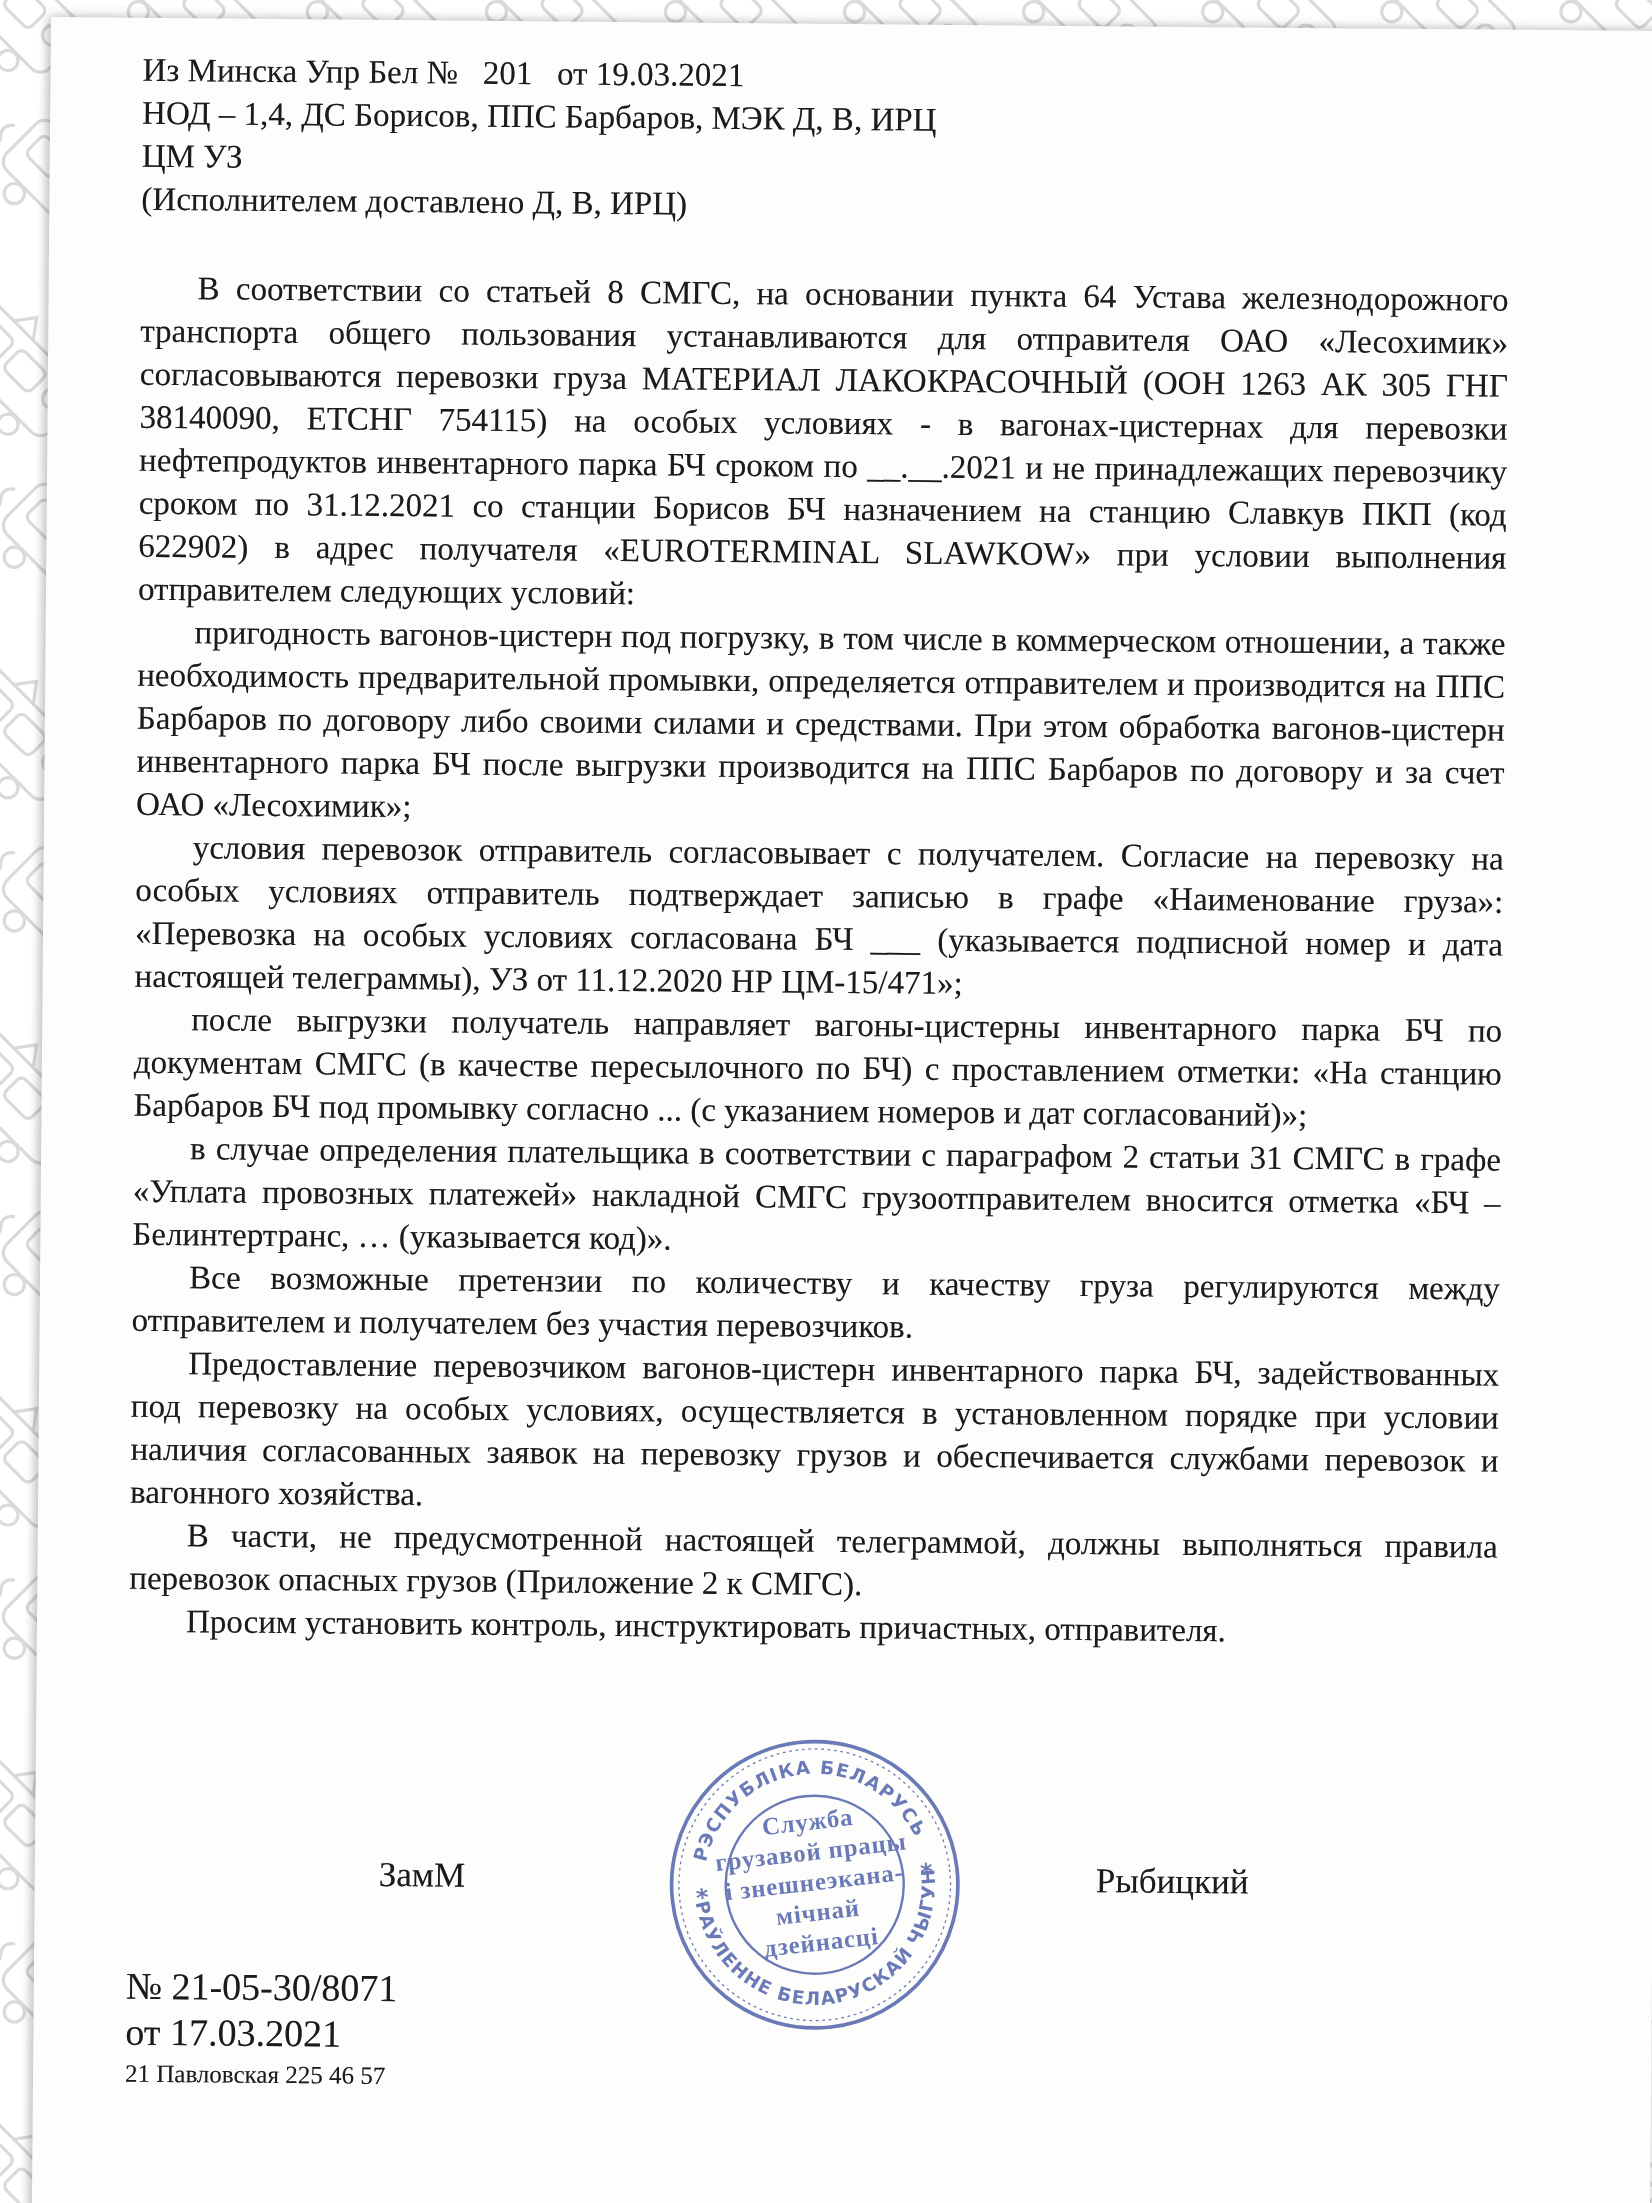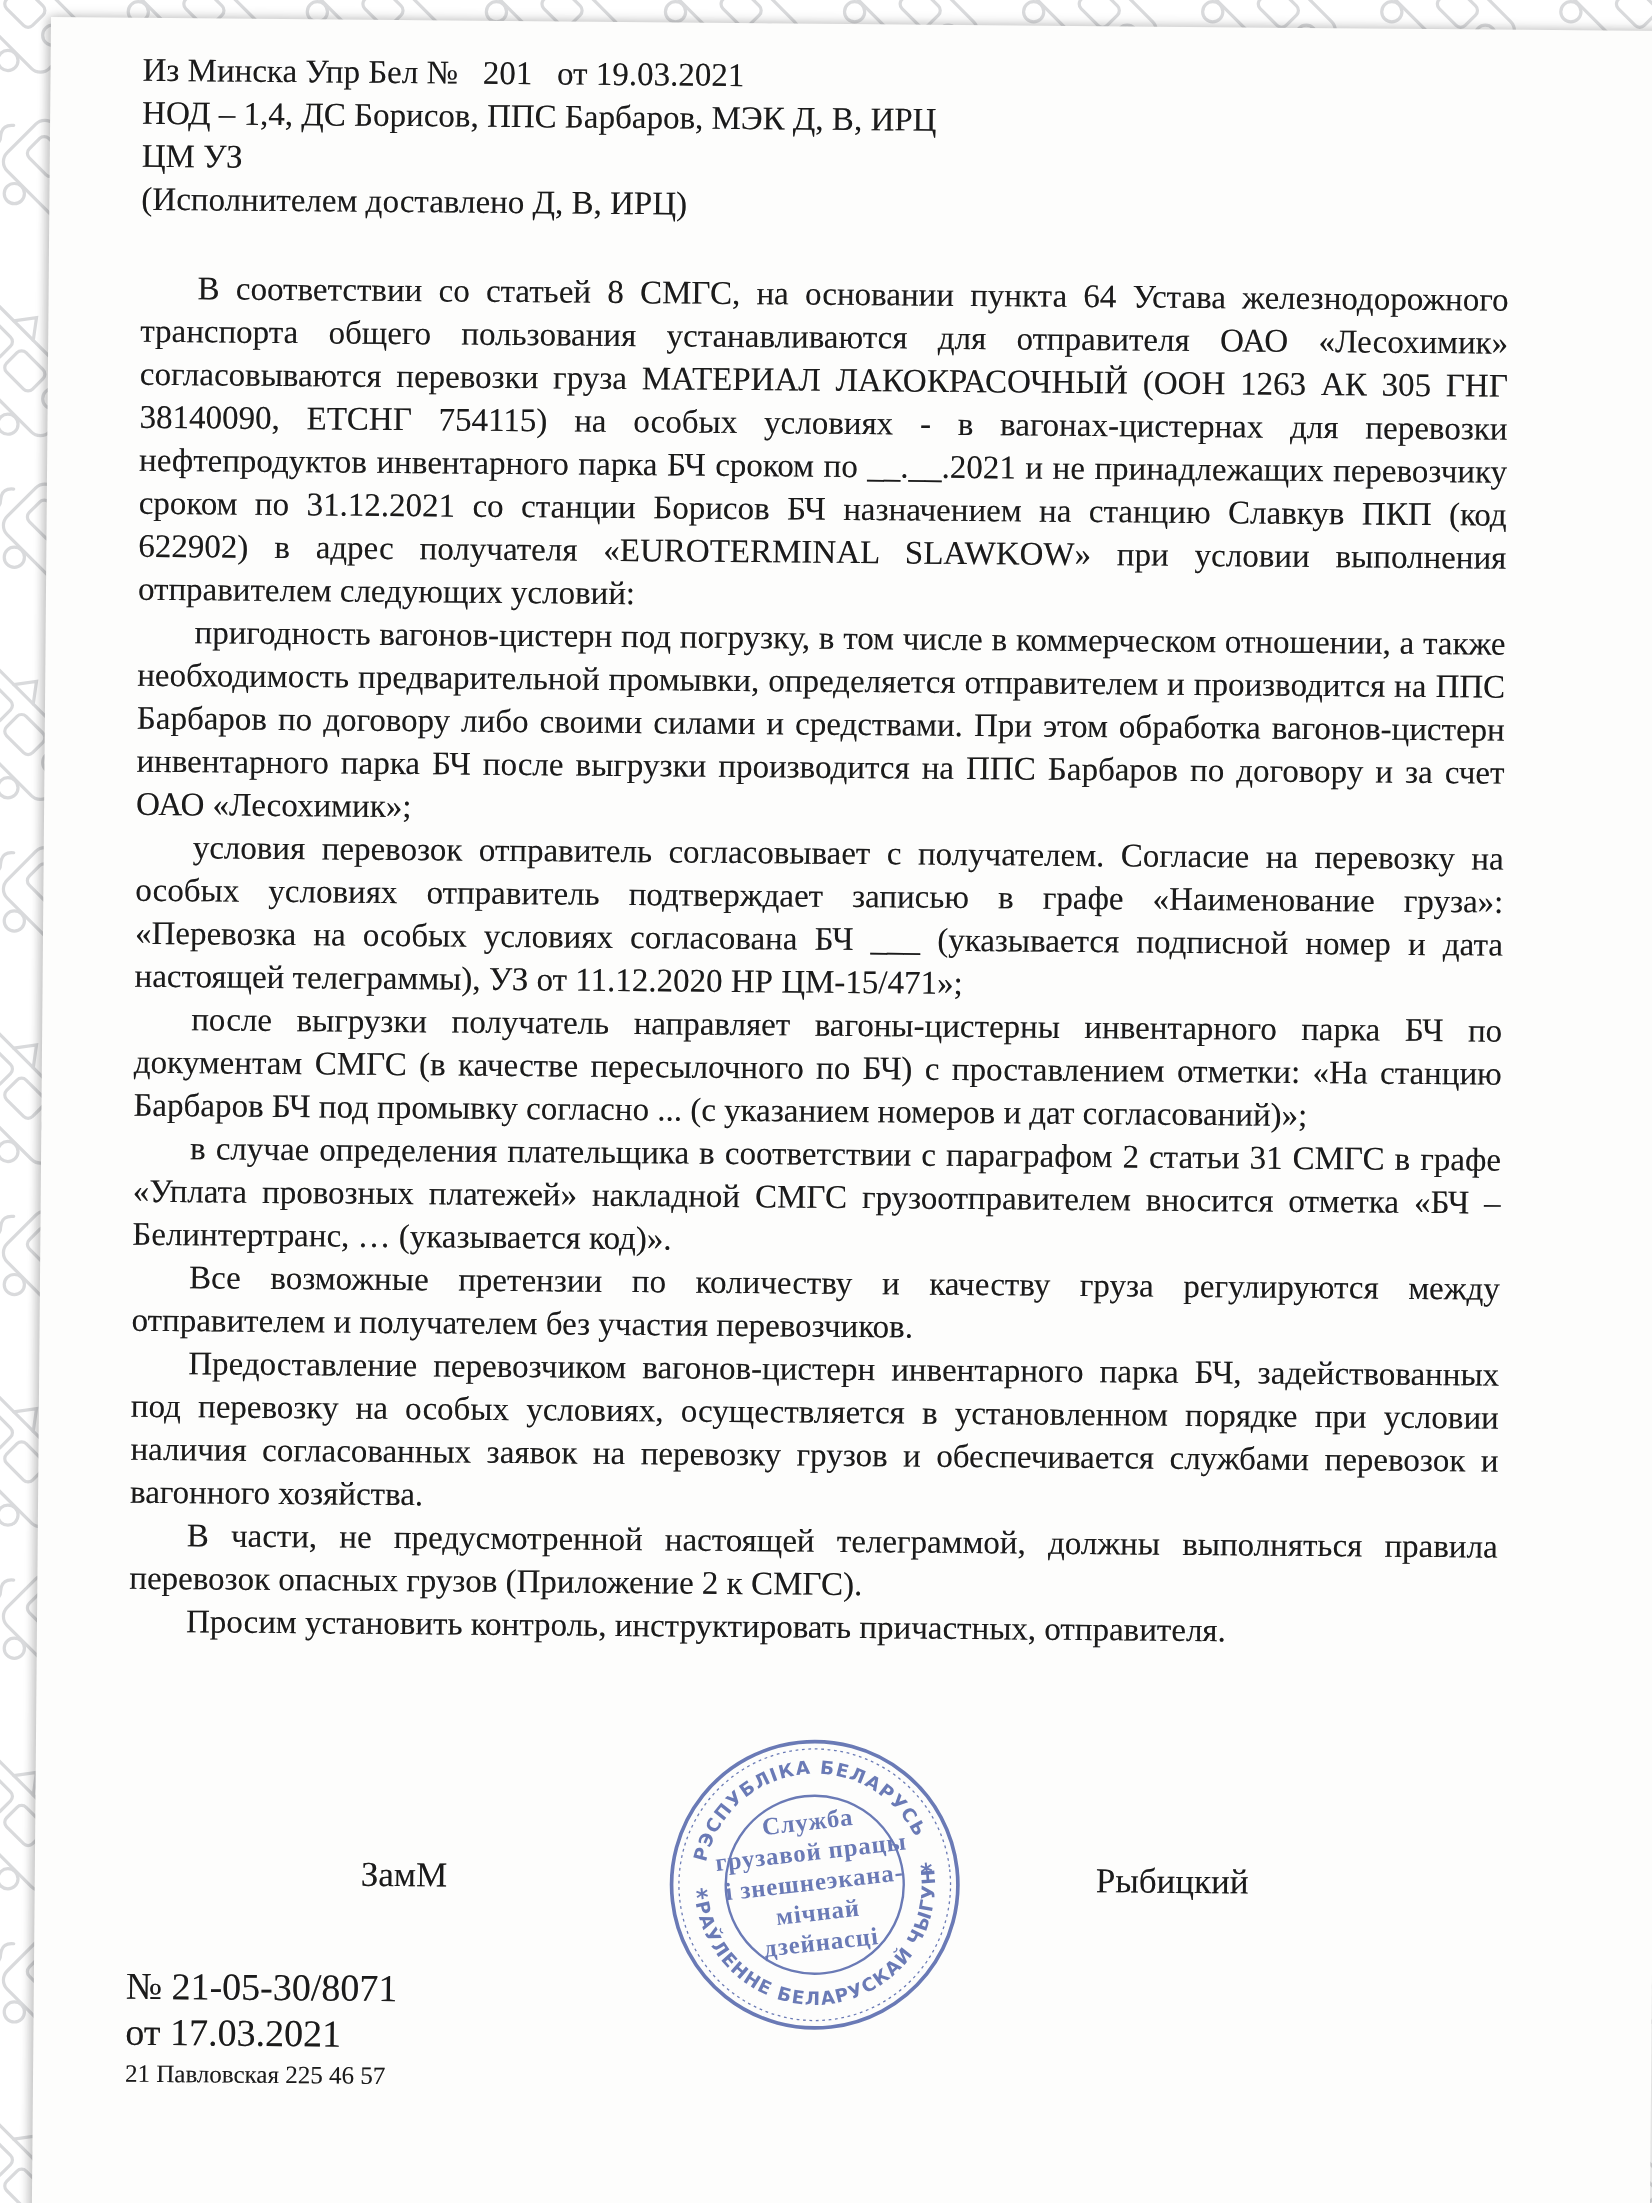--- a/index.html
+++ b/index.html
@@ -39,21 +39,21 @@
     text-shadow: 0 0 0.6px rgba(0,0,0,0.4);
   }
   .body-text p.first { margin-top: 46px; }
   .hdr-line { text-shadow: 0 0 0.6px rgba(0,0,0,0.4); }
   .sig {
     position: absolute;
     font-size: 35px;
     line-height: 42px;
     text-shadow: 0 0 0.6px rgba(0,0,0,0.4);
   }
-  .sig-left  { left: 326px;  top: 1834px; }
+  .sig-left  { left: 344px;  top: 1834px; }
   .sig-right { left: 1061px; top: 1834px; }
   .footer {
     position: absolute; left: 92px; top: 1945px;
   }
   .footer .ref   { font-size: 38px; line-height: 46px; text-shadow: 0 0 0.6px rgba(0,0,0,0.4); }
   .footer .date  { font-size: 38px; line-height: 46px; text-shadow: 0 0 0.6px rgba(0,0,0,0.4); }
   .footer .contact { font-size: 25px; line-height: 37px; text-shadow: 0 0 0.5px rgba(0,0,0,0.35); }
   .stamp {
     position: absolute;
     left: 624px; top: 1705px;

